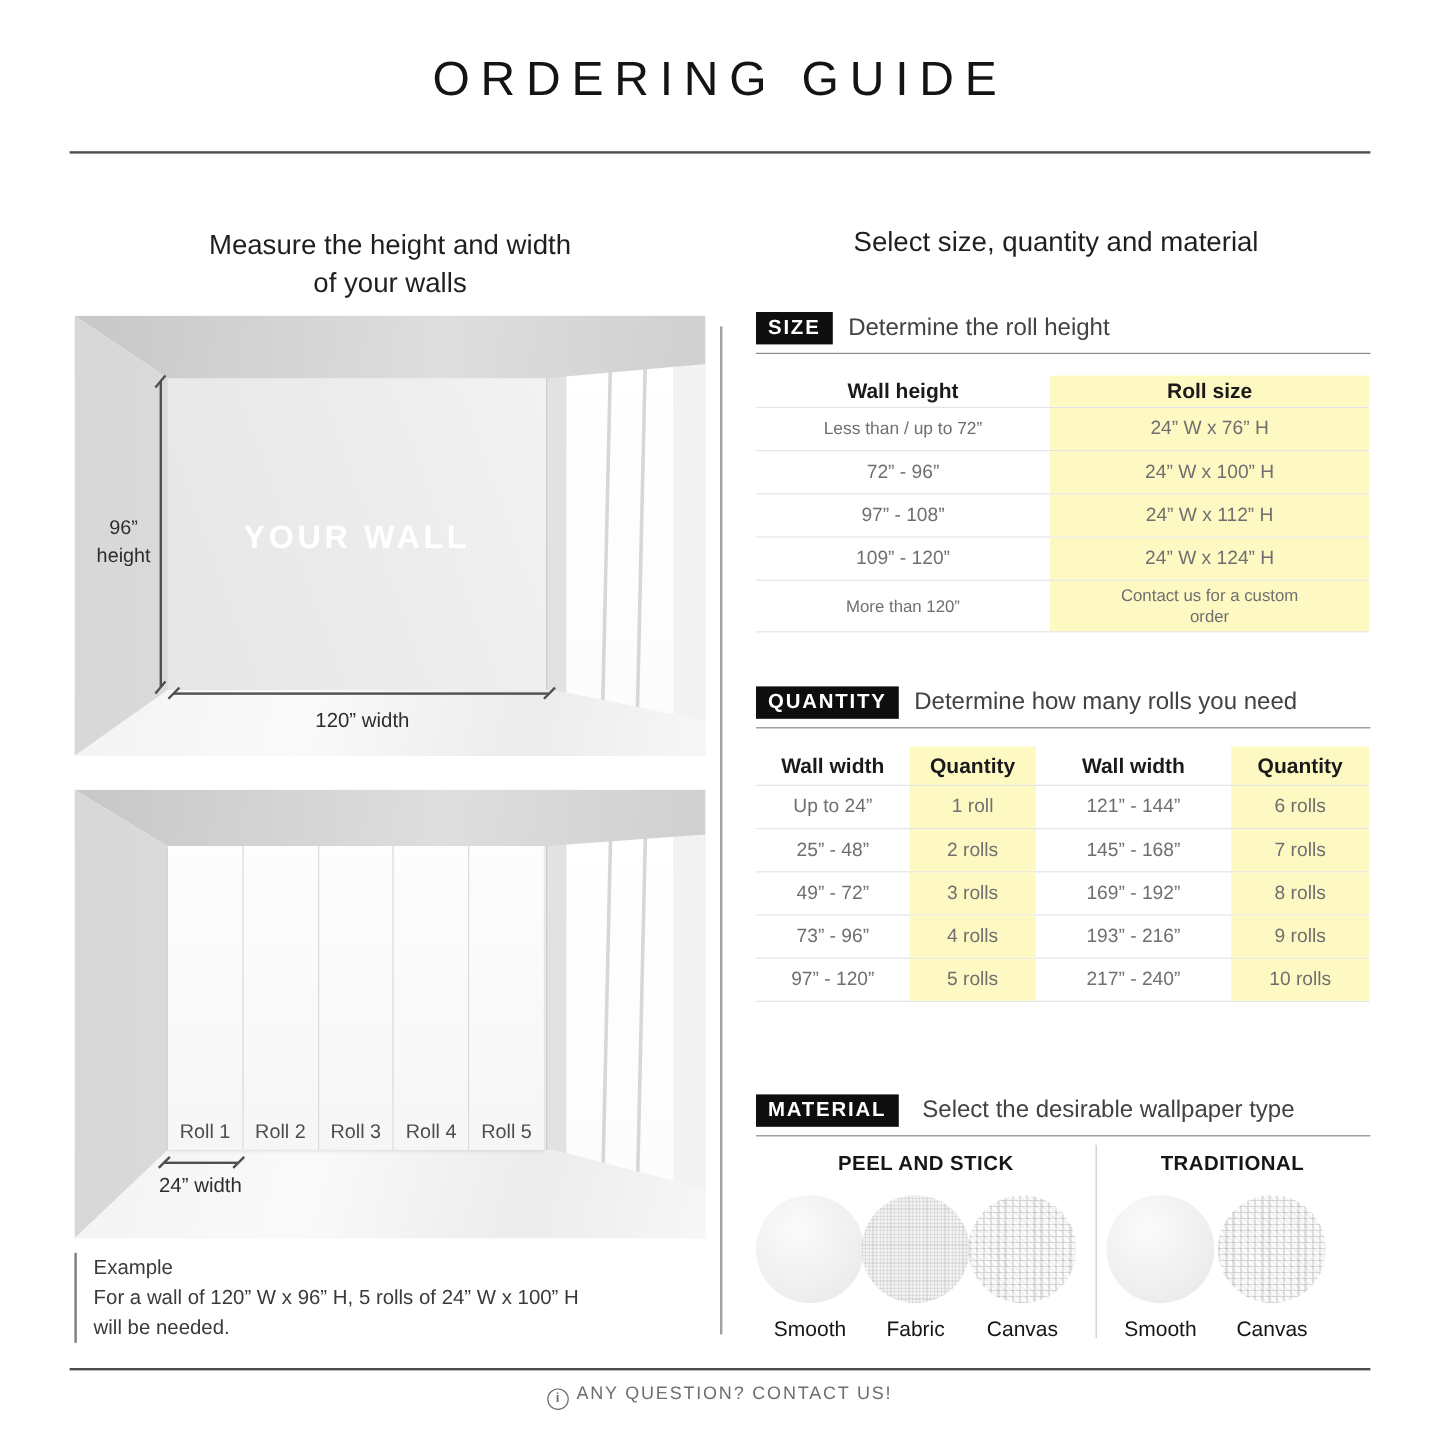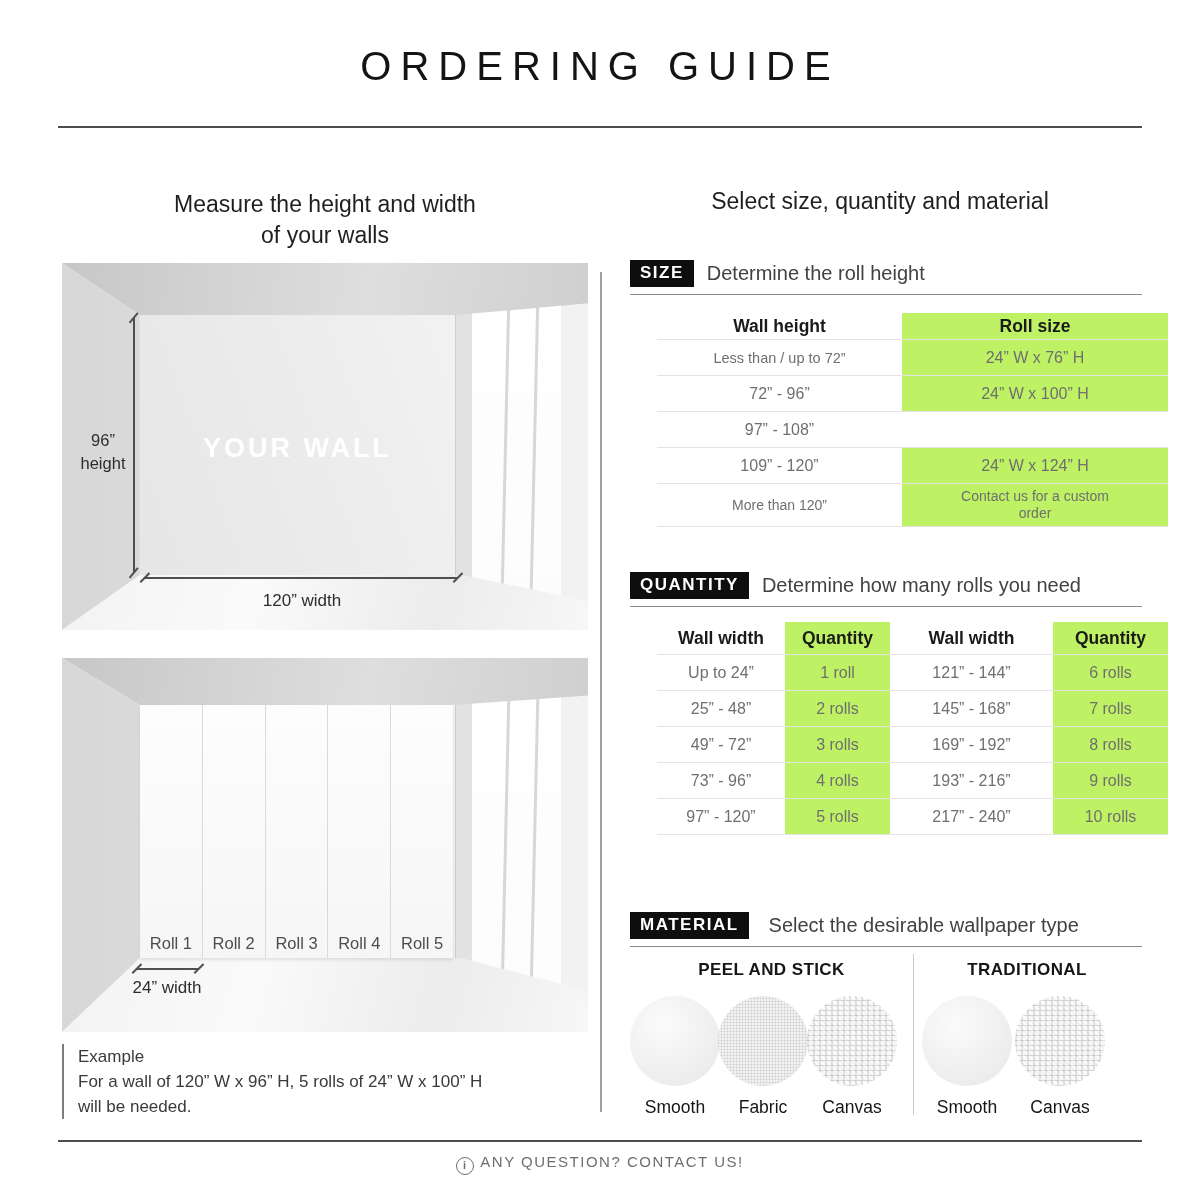--- a/index.html
+++ b/index.html
@@ -99,28 +99,28 @@
   .badge {
     background:#0e0e0e; color:#ffffff; font-weight:bold; font-size:17px;
     letter-spacing:1.5px; padding:3px 10px 4px 10px; flex:0 0 auto;
   }
   .sec-caption { font-size:20px; color:#424242; white-space:nowrap; }
   #size-header { top:260px; }
   #qty-header { top:572px; }
   #mat-header { top:912px;gap:20px; }
 
   
-  .dtable { left:657px; width:511px; }
+  .dtable { left:630px; width:511px; }
   .tr { display:flex; }
   .tr + .tr { border-top:1px solid #e4e4e4; }
   .dtable { border-bottom:1px solid #e4e4e4; }
   .td { display:flex; align-items:center; justify-content:center; text-align:center;
         font-size:16px; color:#6f6f6f; }
   .tr.head .td { font-size:17.5px; font-weight:bold; color:#1a1a1a; }
-  .td.shade { background:#bef264; }
+  .td.shade { background:#fef9c3; }
 
   #size-table { top:313px; }
   #size-table .td.c1 { width:245px; }
   #size-table .td.c2 { width:266px; }
   #size-table .tr.head .td { height:26px; }
   #size-table .tr.body .td { height:35px; }
   #size-table .tr.last .td { height:42px; font-size:14px; line-height:17px; }
   #size-table .tr.last .td span { max-width:150px; display:inline-block; }
   #size-table .tr.first .td.c1 { font-size:14.5px; }
 
@@ -262,20 +262,21 @@
     <div class="tr body first">
       <div class="td c1">Less than / up to 72”</div>
       <div class="td c2 shade">24” W x 76” H</div>
     </div>
     <div class="tr body">
       <div class="td c1">72” - 96”</div>
       <div class="td c2 shade">24” W x 100” H</div>
     </div>
     <div class="tr body">
       <div class="td c1">97” - 108”</div>
+      <div class="td c2 shade">24” W x 112” H</div>
     </div>
     <div class="tr body">
       <div class="td c1">109” - 120”</div>
       <div class="td c2 shade">24” W x 124” H</div>
     </div>
     <div class="tr body last">
       <div class="td c1">More than 120”</div>
       <div class="td c2 shade">
           <span>Contact us for a custom order</span>
         </div>

